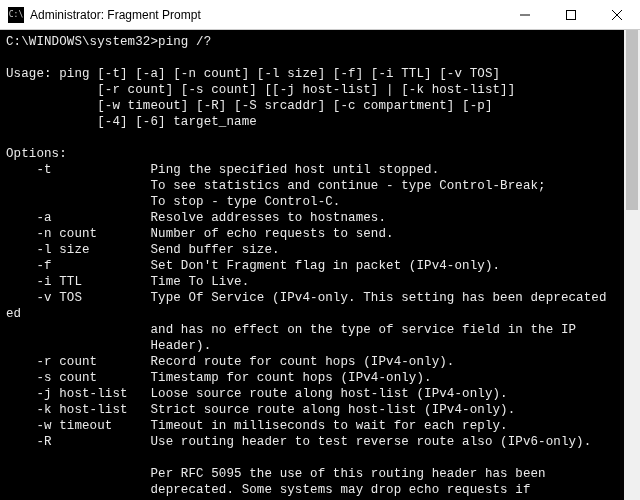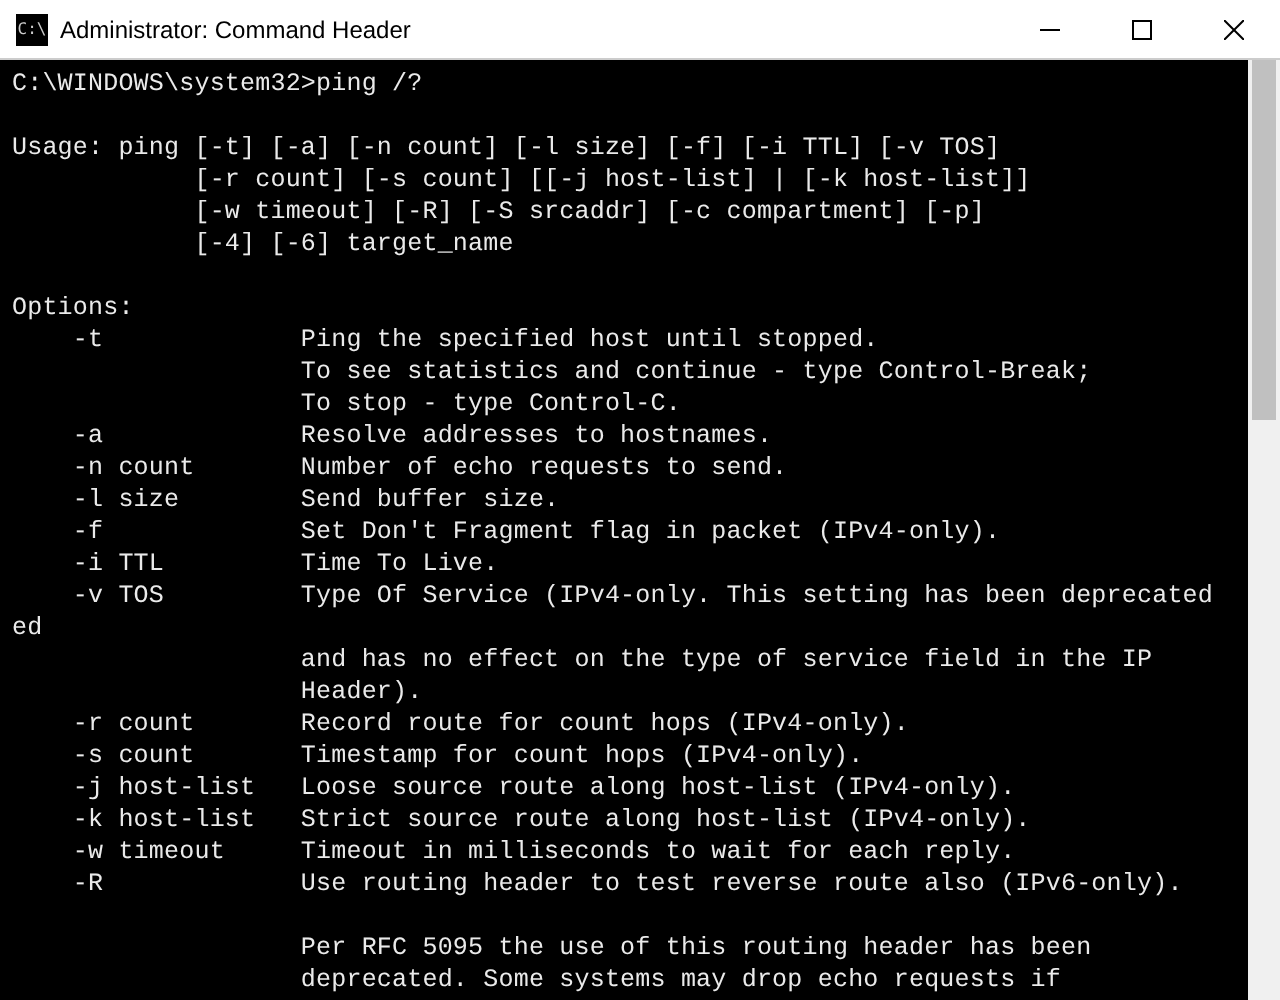--- a/index.html
+++ b/index.html
@@ -69,21 +69,21 @@
     right: 2px;
     height: 180px;
     background: #c0c0c0;
   }
 </style>
 </head>
 <body>
 
 <div class="titlebar">
   <span class="titlebar-icon">C:\</span>
-  <span class="titlebar-title">Administrator: Command Header</span>
+  <span class="titlebar-title">Administrator: Fragment Prompt</span>
   <div class="titlebar-controls">
     <div class="titlebar-btn">
       <svg width="10" height="10">
           <line x1="0" y1="5" x2="10" y2="5"></line>
         </svg>
     </div>
     <div class="titlebar-btn">
       <svg width="10" height="10">
           <rect x="0.5" y="0.5" width="9" height="9"></rect>
         </svg>

